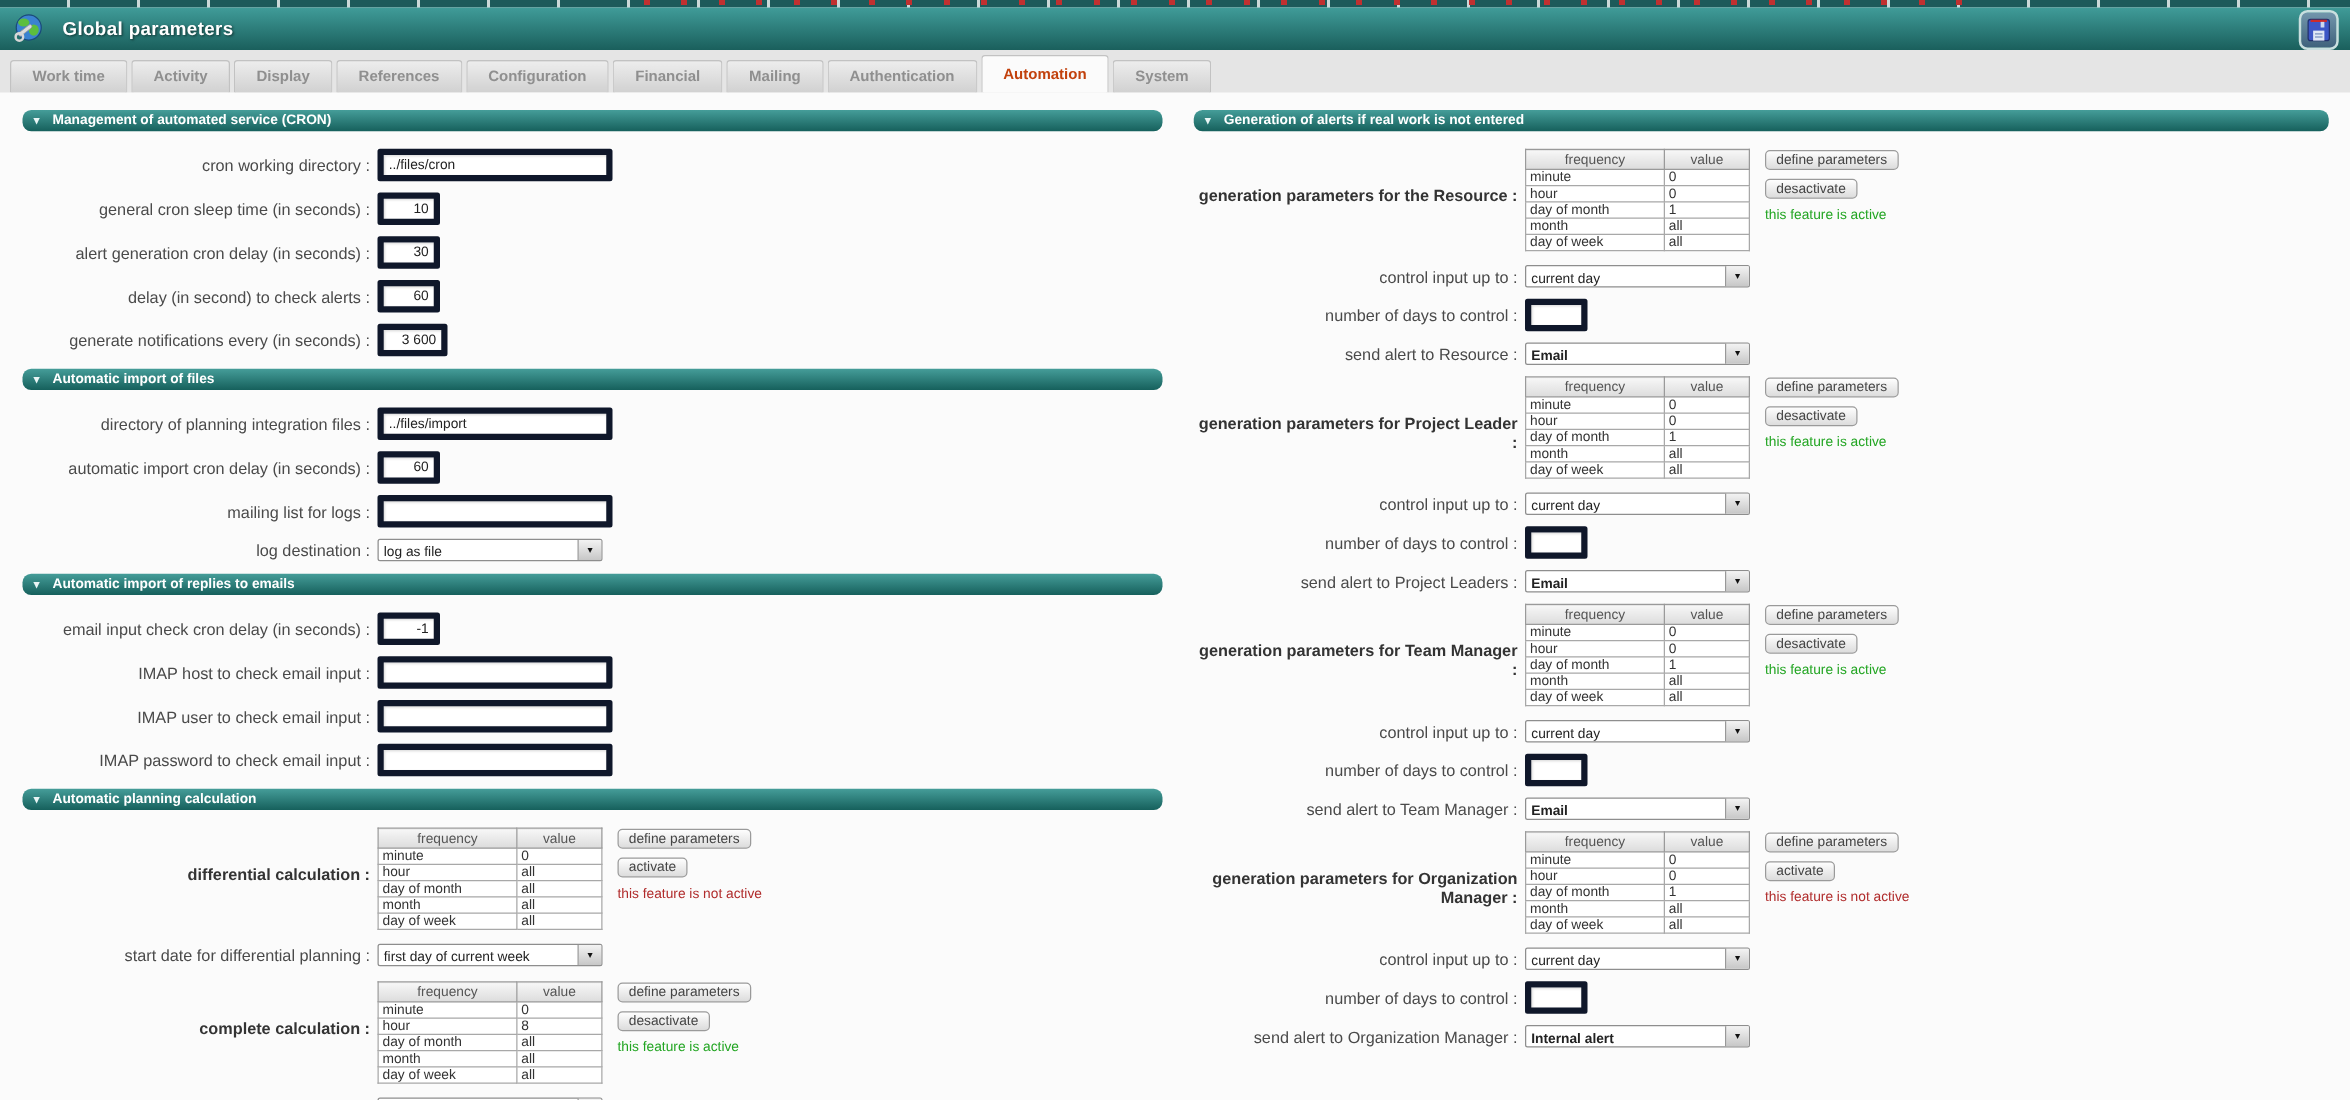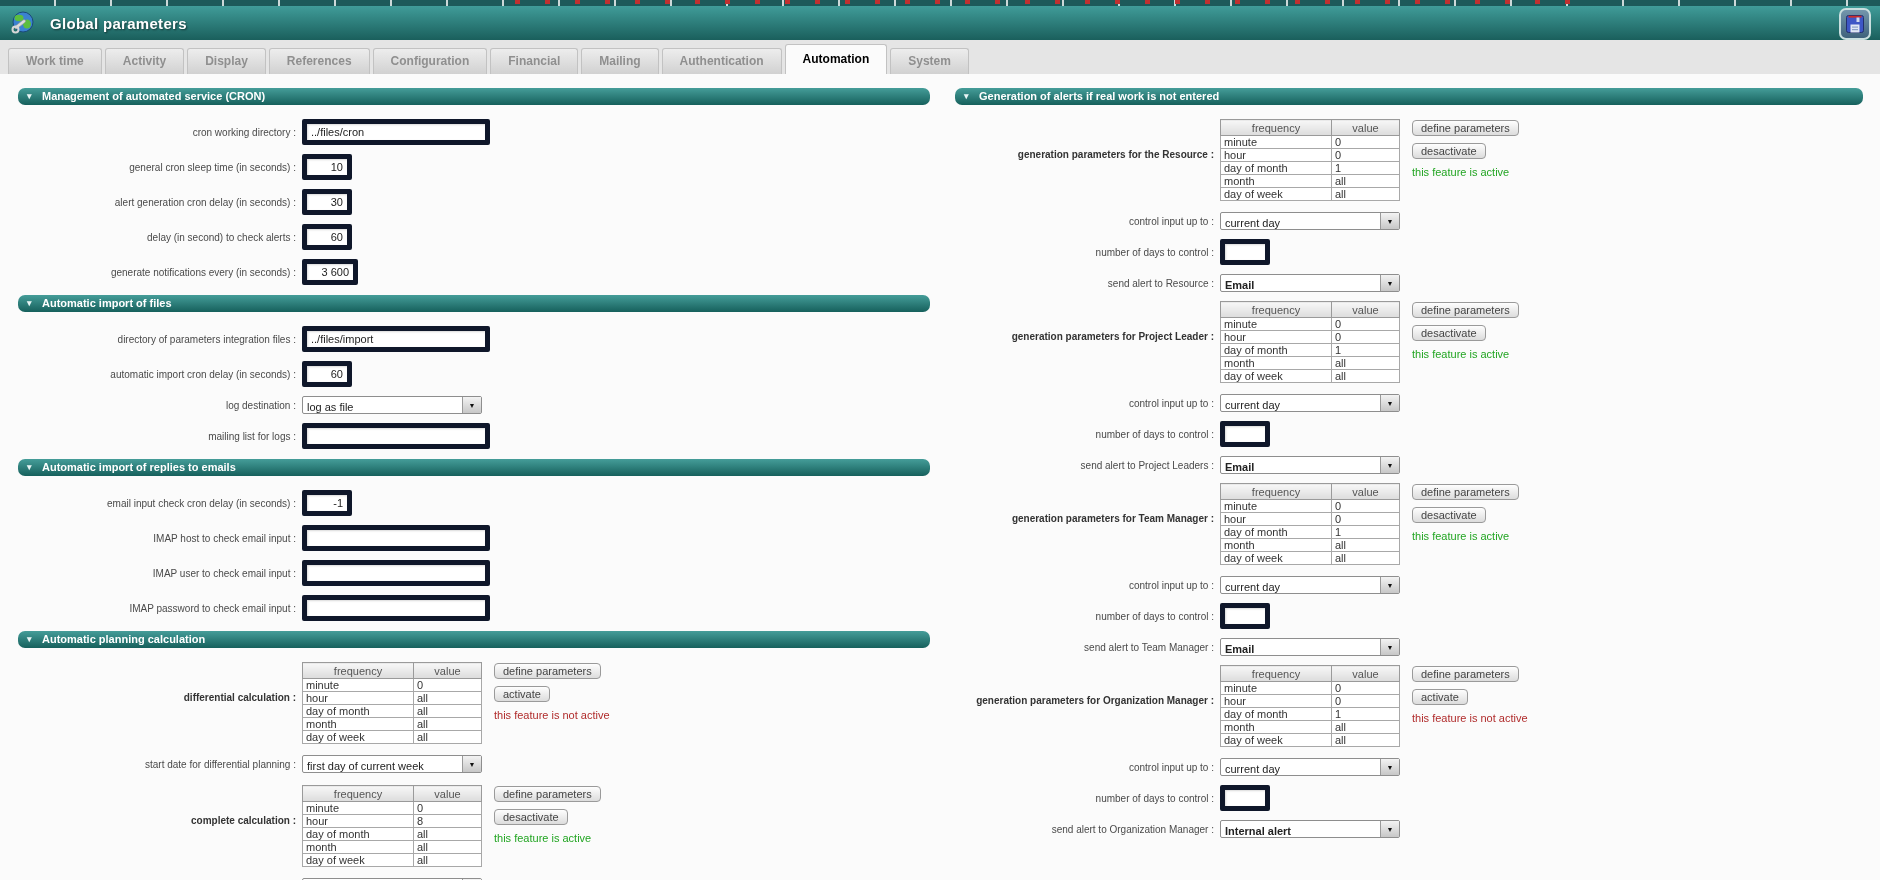--- a/index.html
+++ b/index.html
@@ -21,33 +21,33 @@
     border:2px solid #c9dfdf;border-radius:7px;
     background:linear-gradient(#7396ac,#3f627c);
     display:flex;align-items:center;justify-content:center;cursor:pointer;}
   
   .tabstrip{position:absolute;top:40px;left:0;width:1880px;height:34px;
     background:#e5e5e5;display:flex;align-items:flex-end;padding-left:8px;box-sizing:border-box;}
   .tab{height:25px;line-height:25px;padding:0 17px;flex:none;
     background:linear-gradient(#ededed,#d1d1d1);
     border:1px solid #c2c2c2;border-bottom:none;border-radius:3px 3px 0 0;
     color:#8f8f8f;font-weight:bold;font-size:12px;margin-right:3px;cursor:pointer;}
-  .tab.active{background:#fbfbfb;color:#000000;height:29px;line-height:29px;}
+  .tab.active{background:#fbfbfb;color:#c2410c;height:29px;line-height:29px;}
   
   .col{position:absolute;top:88px;}
   .col-left{left:18px;width:912px;}
   .col-right{left:955px;width:908px;}
   .section{margin-bottom:10px;}
   .sechdr{height:17px;line-height:17px;border-radius:7px;position:relative;
     background:linear-gradient(#459d99,#16605c);color:#fff;
     font-size:11px;font-weight:bold;padding-left:24px;margin-bottom:14px;cursor:pointer;}
   .sechdr .tri{position:absolute;left:9px;top:0;font-size:9px;color:#e9f5f5;}
   
   .frow{display:flex;align-items:center;margin-bottom:9px;}
-  .flabel{width:278px;flex:none;text-align:right;font-size:10px;color:#4a4a4a;padding-right:6px;}
+  .flabel{width:278px;flex:none;text-align:right;font-size:13px;color:#4a4a4a;padding-right:6px;}
   .col-right .flabel{width:259px;}
   .bold{font-weight:bold;color:#333;}
   .tin{height:16px;border:5px solid #0f172a;border-radius:2px;background:#fff;color:#222;
     box-shadow:inset 1px 1px 2px rgba(0,0,0,.15);font-size:11px;font-family:inherit;padding:0 4px;}
   .wide{width:170px;}
   .num{width:32px;text-align:right;}
   .sel{display:flex;width:180px;height:18px;border:1px solid #8e8e8e;border-radius:2px;
     background:#fff;align-items:flex-end;box-sizing:border-box;cursor:pointer;flex:none;}
   .sel .txt{flex:1;font-size:11px;padding:0 4px;color:#222;white-space:nowrap;overflow:hidden;}
   .sel .txt.bold{color:#222;}
@@ -142,37 +142,37 @@
       <input class="tin num" style="width: 38px;" value="3 600">
     </div>
   </div>
 
   <div class="section">
     <div class="sechdr">
       <span class="tri">▾</span>
       <span>Automatic import of files</span>
     </div>
     <div class="frow">
-      <label class="flabel">directory of parameters integration files :</label>
+      <label class="flabel">directory of planning integration files :</label>
       <input class="tin wide" value="../files/import" style="">
     </div>
     <div class="frow">
       <label class="flabel">automatic import cron delay (in seconds) :</label>
       <input class="tin num" value="60" style="">
+    </div>
+    <div class="frow">
+      <label class="flabel">mailing list for logs :</label>
+      <input class="tin wide" value="" style="">
     </div>
     <div class="frow">
       <label class="flabel">log destination :</label>
       <div class="sel">
         <span class="txt">log as file</span>
         <span class="arr">▼</span>
       </div>
-    </div>
-    <div class="frow">
-      <label class="flabel">mailing list for logs :</label>
-      <input class="tin wide" value="" style="">
     </div>
   </div>
 
   <div class="section">
     <div class="sechdr">
       <span class="tri">▾</span>
       <span>Automatic import of replies to emails</span>
     </div>
     <div class="frow">
       <label class="flabel">email input check cron delay (in seconds) :</label>

